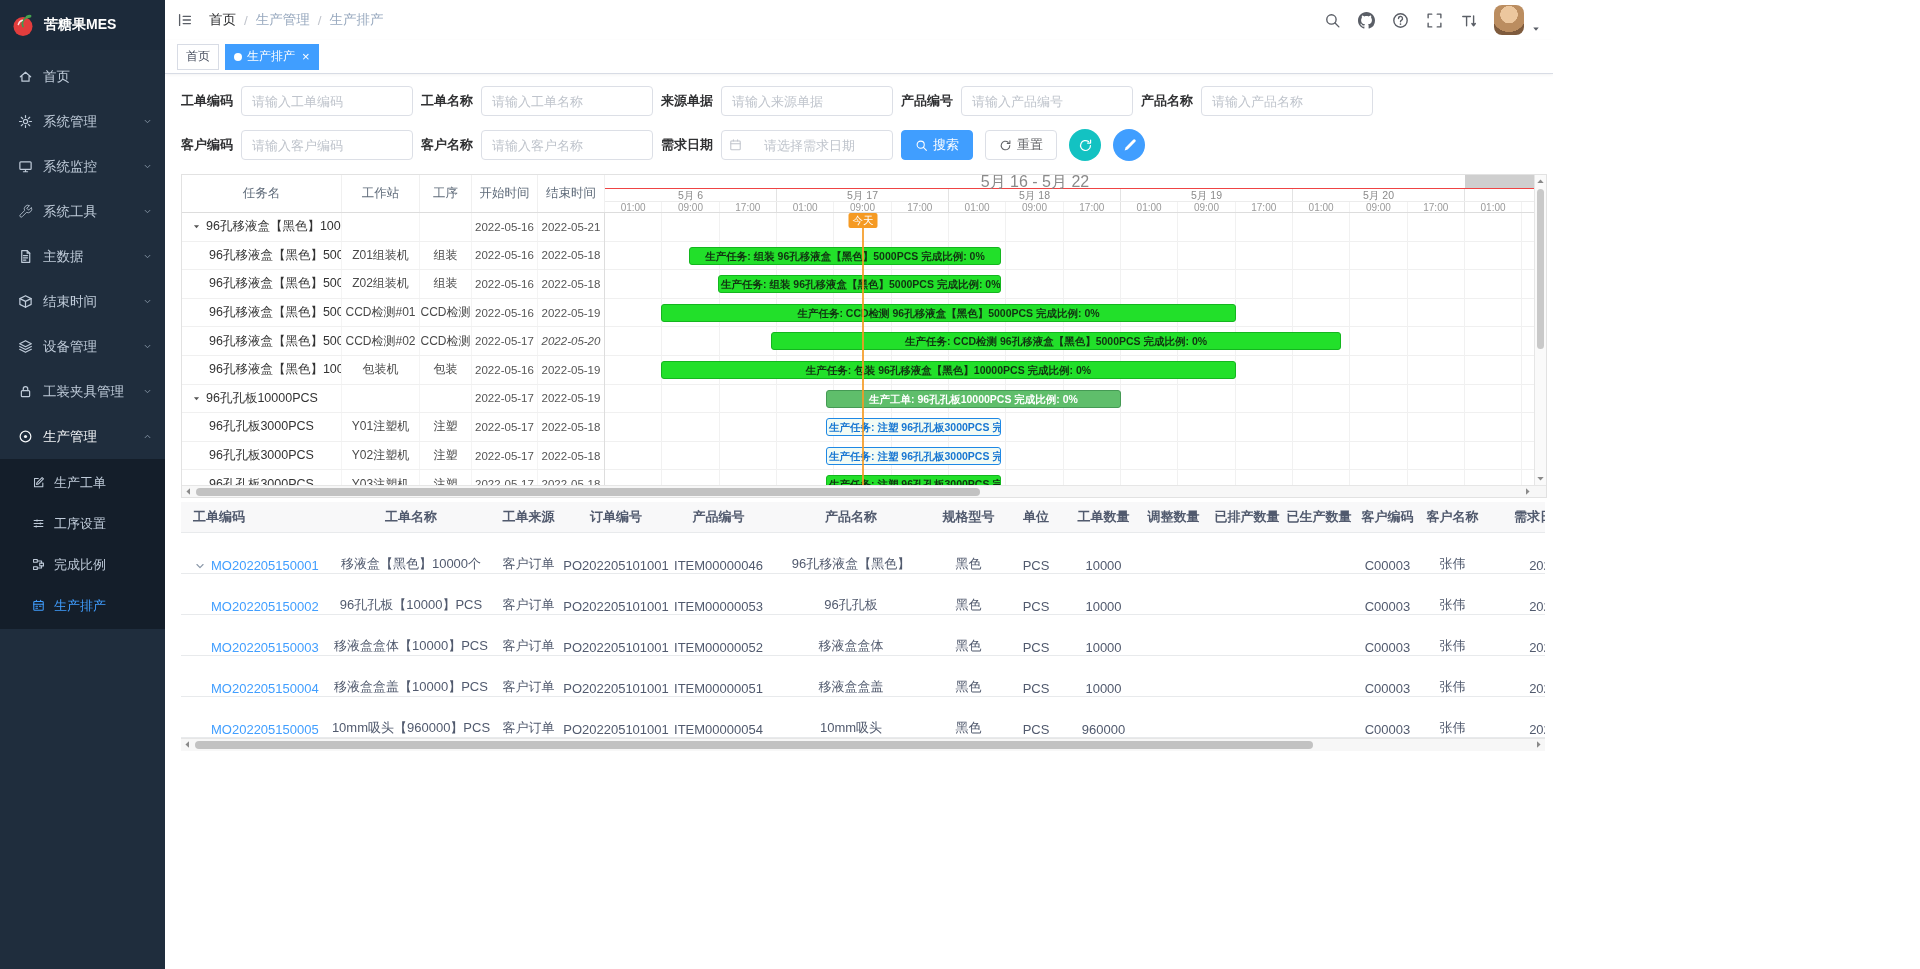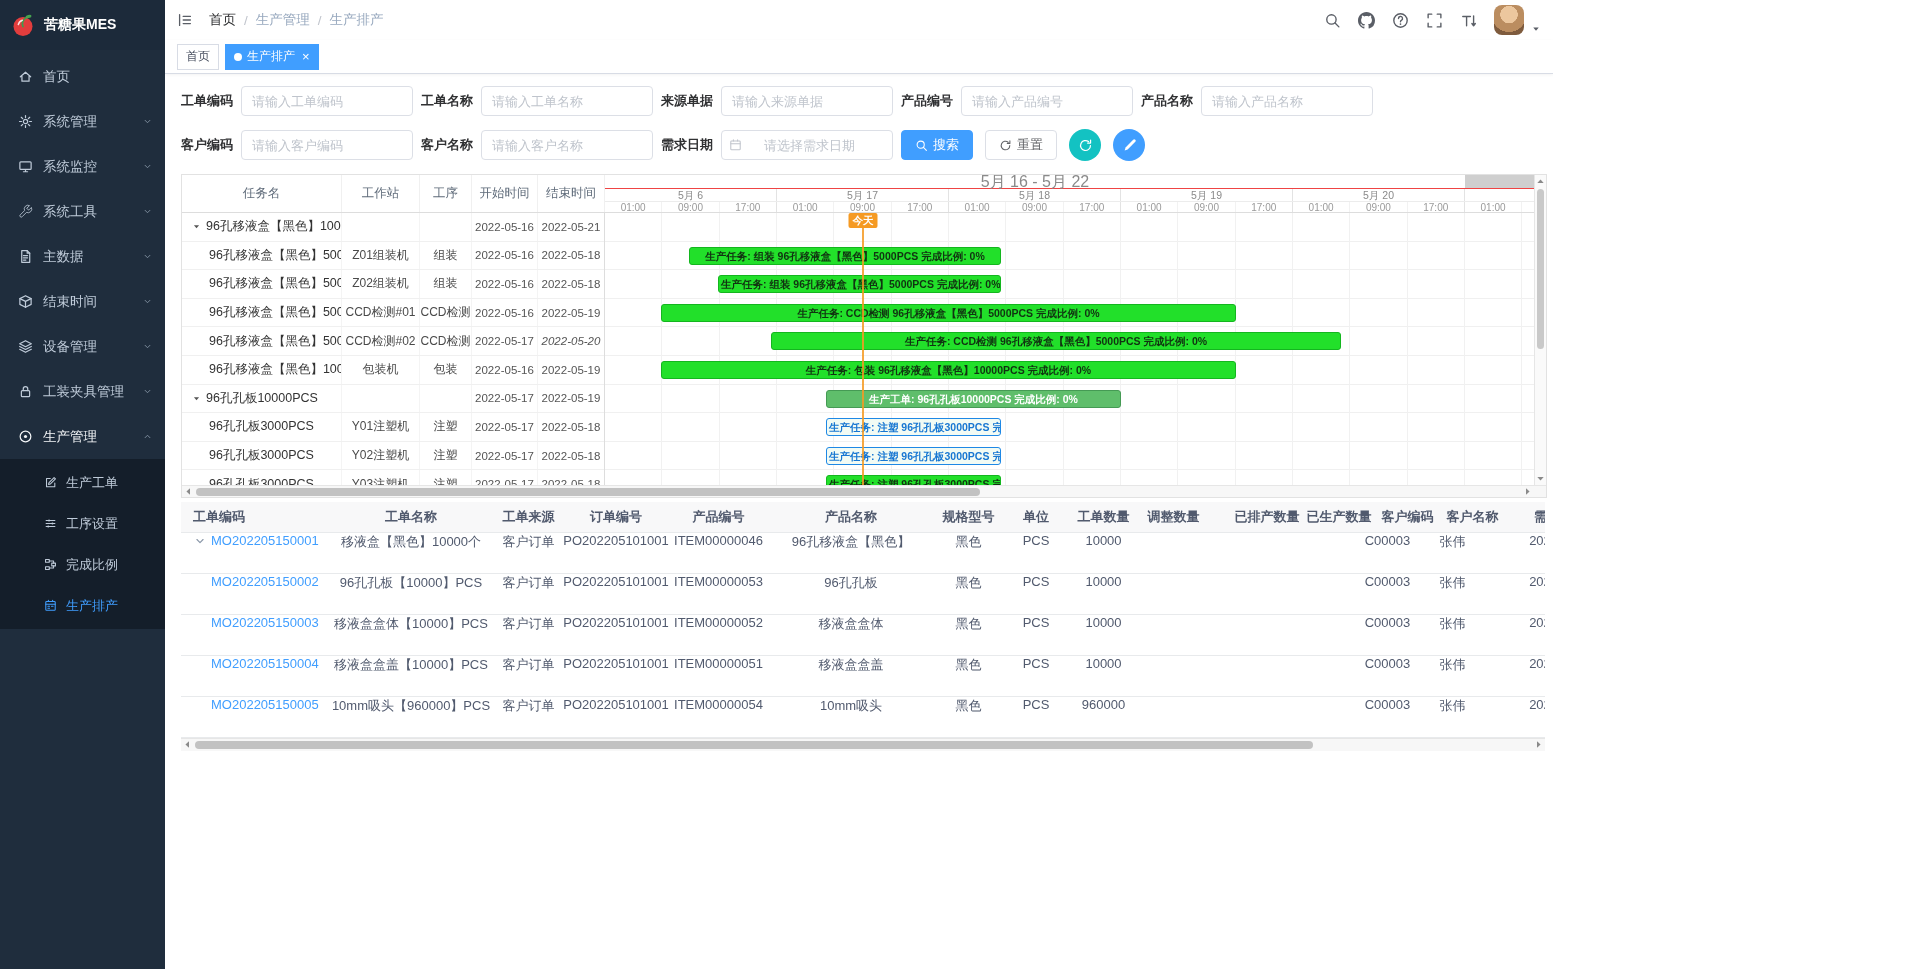--- a/index.html
+++ b/index.html
@@ -15,21 +15,21 @@
   .sidebar{position:absolute;left:0;top:0;bottom:0;width:165px;background:#1f2d3d;z-index:10}
   .logo{height:50px;display:flex;align-items:center;gap:8px;padding:0 10px;background:#1c2a3a;cursor:pointer}
   .logo-icon{width:26px;height:26px;flex:none}
   .logo-text{color:#fff;font-size:14px;font-weight:bold;white-space:nowrap}
   .menu{padding-top:4px}
   .side-item{height:45px;display:flex;align-items:center;color:#bfcbd9;font-size:13.5px;padding:0 12px 0 18px;cursor:pointer}
   .side-item.open{color:#f4f6f8}
   .mi{width:15px;height:15px;margin-right:10px;flex:none}
   .si-label{flex:1;white-space:nowrap;overflow:hidden}
   .si-caret{width:11px;height:11px;color:#8594a5;flex:none}
-  .submenu{background:#141e2a;padding:3px 12px}
+  .submenu{background:#141e2a;padding:3px 0}
   .sub-item{height:41px;display:flex;align-items:center;color:#bfcbd9;font-size:13px;padding-left:32px;cursor:pointer}
   .mi2{width:13px;height:13px;margin-right:9px;flex:none}
   .sub-item.active{color:var(--accent)}
   
   .main{margin-left:165px;position:relative}
   .navbar{height:40px;display:flex;align-items:center;padding:0 12px;background:#fff}
   .tool{width:17px;height:17px;color:#5a5e66;cursor:pointer;flex:none}
   .hamburger{margin-right:16px;width:16px;height:16px}
   .crumb{display:flex;align-items:center;font-size:13.5px;gap:8px}
   .c-item.first{color:#303133}
@@ -87,36 +87,36 @@
   .g-cell.date{font-size:11.5px;color:#555}
   .g-tl-body{grid-area:2/2;position:relative;overflow:hidden;background-image:
     repeating-linear-gradient(to right,transparent 0,transparent 56.33px,#f1f1f1 56.33px,#f1f1f1 57.33px),
     repeating-linear-gradient(to right,transparent 0,transparent 171px,#e2e2e2 171px,#e2e2e2 172px),
     repeating-linear-gradient(to bottom,transparent 0,transparent 27.6px,#f0f0f0 27.6px,#f0f0f0 28.6px)}
   .bar{position:absolute;height:18px;line-height:16px;border-radius:3px;font-size:10.5px;font-weight:700;text-align:center;overflow:hidden;white-space:nowrap;box-sizing:border-box;cursor:pointer;padding:0 2px}
   .bar.task{background:var(--task-bar);border:1px solid var(--task-border);color:#113311}
   .bar.project{background:var(--project-bar);border:1px solid var(--project-border);color:#fff}
   .bar.selected{background:#f2fbf4;border:1px solid var(--selected);color:#1877d2}
   .today-line{position:absolute;top:0;bottom:0;width:2px;background:var(--today);opacity:.85;z-index:4}
-  .today-badge{position:absolute;top:0;transform:translateX(-50%);background:var(--today);color:#fff;font-size:10.5px;line-height:15px;padding:0 4px;border-radius:2px;z-index:5;font-weight:700}
+  .today-badge{position:absolute;top:0;transform:translateX(-50%);background:var(--today);color:#fff;font-size:10.5px;line-height:15px;padding:0 4px;border-radius:2px;z-index:5;font-weight:400}
   .g-vscroll{grid-row:1/3;grid-column:3;background:#fafafa;border-left:1px solid #e6e6e6;position:relative;cursor:pointer}
   .v-arrow{position:absolute;left:0;width:11px;height:11px;color:#8a8a8a}
   .v-arrow.up{top:1px}.v-arrow.down{bottom:1px}
   .v-thumb{position:absolute;left:2px;width:7px;top:14px;height:160px;background:#c9c9c9;border-radius:4px}
   .g-hscroll{grid-area:3/1/4/3;background:#f7f7f7;border-top:1px solid #e6e6e6;position:relative;cursor:pointer}
   .h-arrow{position:absolute;top:0;width:11px;height:11px;color:#8a8a8a}
   .h-arrow.left{left:1px}.h-arrow.right{right:1px}
   .h-thumb{position:absolute;top:2px;height:8px;border-radius:4px;background:#c2c2c2;left:14px}
   .g-corner{grid-area:3/3;background:#f7f7f7;border-top:1px solid #e6e6e6}
   
   .orders{width:1364px;margin-top:4px;overflow:hidden}
   .o-head{display:flex;height:30px;background:#f8f8f9;border-bottom:1px solid #e8eaec;align-items:center}
   .o-hcell{font-size:13px;font-weight:700;color:#515a6e;text-align:center;flex:none;box-sizing:border-box;overflow:hidden;white-space:nowrap}
   .o-hcell.left{text-align:left;padding-left:12px}
-  .o-row{display:flex;height:40px;align-items:flex-start;border-bottom:1px solid #e8eaec;background:#fff}
+  .o-row{display:flex;height:40px;align-items:flex-end;border-bottom:1px solid #e8eaec;background:#fff}
   .o-cell{font-size:13px;color:#515a6e;text-align:center;flex:none;overflow:hidden;white-space:nowrap;box-sizing:border-box}
   .o-cell.left{text-align:left;padding-left:12px;display:flex;align-items:center}
   .row-caret{width:14px;height:14px;color:#8a97a8;margin-right:4px;flex:none;cursor:pointer}
   .caret-space{width:18px;flex:none}
   .o-link{color:var(--accent);cursor:pointer}
   .o-hscroll{height:12px;background:#f7f7f7;border-top:1px solid #e6e6e6;position:relative;cursor:pointer}
 </style>
 </head>
 <body>
 
@@ -630,21 +630,21 @@
             <div class="o-hcell left" style="width: 145px;">工单编码</div>
             <div class="o-hcell" style="width: 170px;">工单名称</div>
             <div class="o-hcell" style="width: 65px;">工单来源</div>
             <div class="o-hcell" style="width: 110px;">订单编号</div>
             <div class="o-hcell" style="width: 95px;">产品编号</div>
             <div class="o-hcell" style="width: 170px;">产品名称</div>
             <div class="o-hcell" style="width: 65px;">规格型号</div>
             <div class="o-hcell" style="width: 70px;">单位</div>
             <div class="o-hcell" style="width: 65px;">工单数量</div>
             <div class="o-hcell" style="width: 75px;">调整数量</div>
-            <div class="o-hcell" style="width: 72px; margin-left: 20px;">已排产数量</div>
+            <div class="o-hcell" style="width: 72px;">已排产数量</div>
             <div class="o-hcell" style="width: 72px;">已生产数量</div>
             <div class="o-hcell" style="width: 65px;">客户编码</div>
             <div class="o-hcell" style="width: 65px;">客户名称</div>
             <div class="o-hcell" style="width: 110px;">需求日期</div>
           </div>
         <div class="o-body" data-slot="obody">
             <div class="o-row">
               <div class="o-cell left" style="width: 145px;">
                 <span class="icn row-caret" data-icon="chevdown">
                   <svg viewBox="0 0 16 16">

